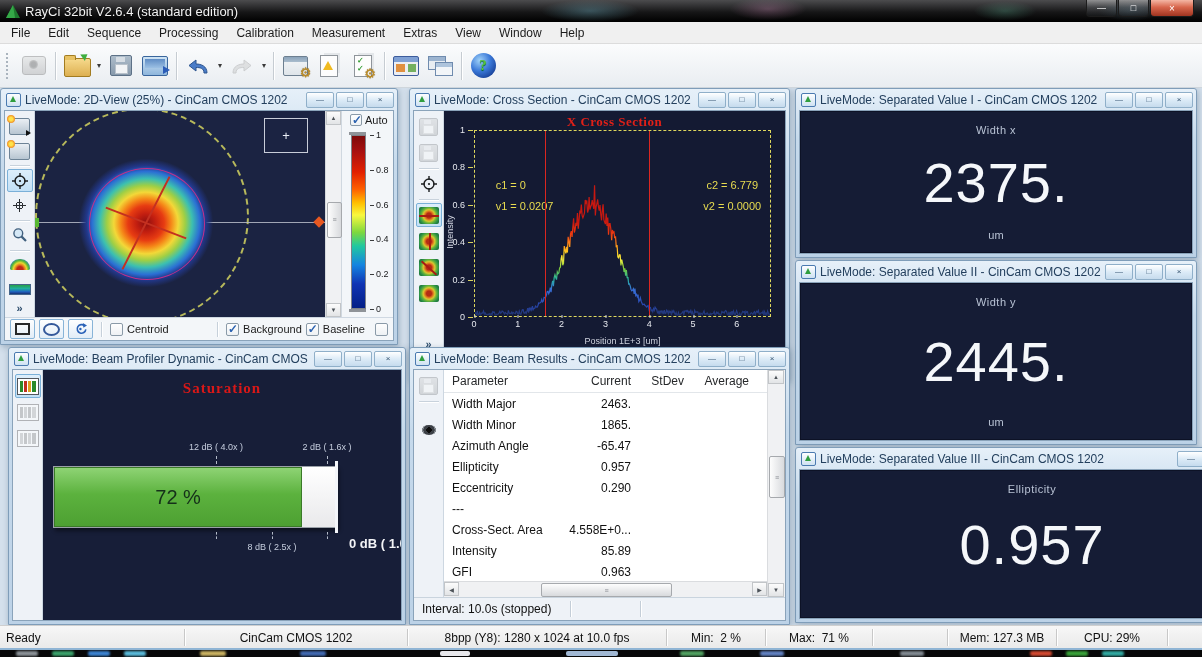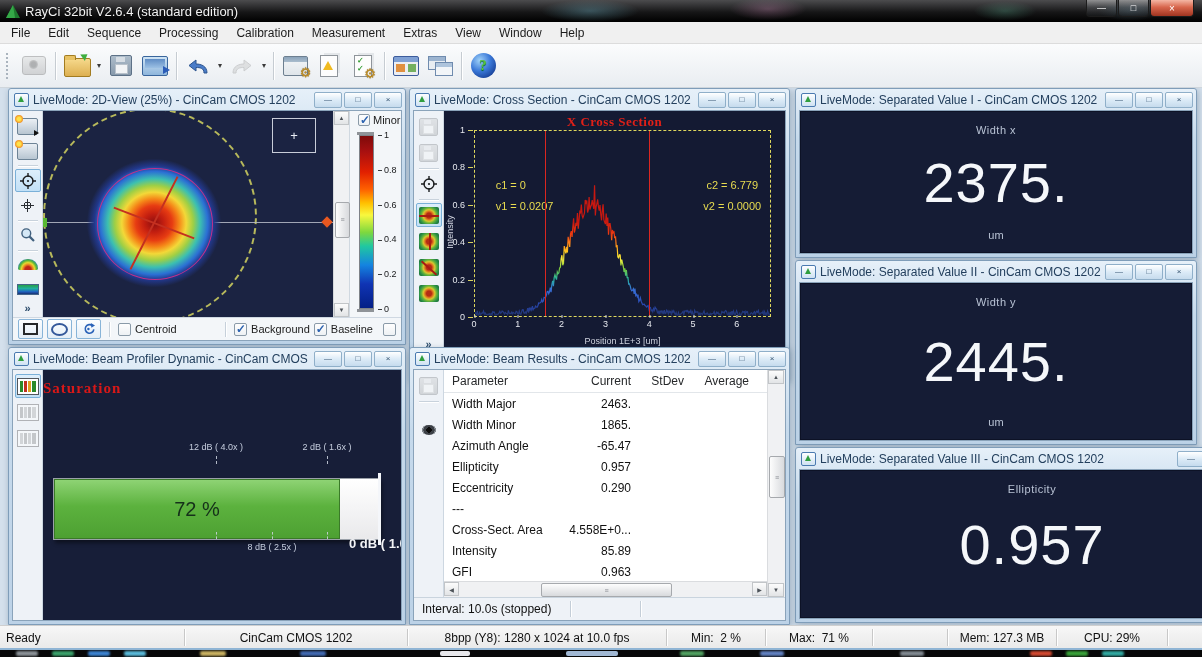--- a/index.html
+++ b/index.html
@@ -166,24 +166,24 @@
   .ssep{position:absolute;top:3px;bottom:3px;width:1px;background:#c4ced8;box-shadow:1px 0 0 #fff}
 
   
   .sepbody{flex:1;background:#151c35;border:1px solid #0d1226;margin:0;display:flex;flex-direction:column;align-items:center;justify-content:space-between;padding:12px 0 10px;box-sizing:border-box}
   .sep-label{font-size:11px;color:#b9c3d5;letter-spacing:.5px}
   .sep-value{font-size:56px;color:#f5f7fa;letter-spacing:1px;line-height:1}
   .sep-unit{font-size:11px;color:#b9c3d5;min-height:13px}
 
   
   .dynarea{flex:1;position:relative;background:#171e38;overflow:hidden;min-width:0}
-  .dyn-title{position:absolute;top:10px;left:0;right:0;text-align:left;color:#d81818;font:bold 15px "Liberation Serif",serif;letter-spacing:1px}
+  .dyn-title{position:absolute;top:10px;left:0;right:0;text-align:center;color:#d81818;font:bold 15px "Liberation Serif",serif;letter-spacing:1px}
   .dlab{position:absolute;transform:translateX(-50%);font-size:9px;color:#c6cede;white-space:nowrap}
   .dtick{position:absolute;width:0;border-left:1px dashed #cfd6e2;opacity:.85}
-  .track{position:absolute;left:10px;top:108px;width:327px;height:62px;background:linear-gradient(#ffffff,#e9e9eb);border:1px solid #9aa0a8;box-sizing:border-box;box-shadow:2px 3px 4px rgba(0,0,0,.45)}
+  .track{position:absolute;left:10px;top:96px;width:284px;height:62px;background:linear-gradient(#ffffff,#e9e9eb);border:1px solid #9aa0a8;box-sizing:border-box;box-shadow:2px 3px 4px rgba(0,0,0,.45)}
   .track::after{content:"";position:absolute;right:-2px;top:-6px;bottom:-6px;width:3px;background:#f4f6fa}
   .fill{height:100%;box-sizing:border-box;background:linear-gradient(#8ed374,#5cb23e 45%,#4da032);border:1px solid #3a7a28;
     display:flex;align-items:center;justify-content:center;font-size:20px;color:#15301a}
   .lab0{position:absolute;left:306px;top:166px;font:bold 13px "Liberation Sans",sans-serif;color:#f2f3f6;white-space:nowrap}
 
   
   .tablezone{flex:1;display:flex;min-width:0}
   .tcol{flex:1;display:flex;flex-direction:column;min-width:0}
   .thead,.trow{display:grid;grid-template-columns:112px 71px 53px 65px 1fr;align-items:center;padding-left:8px}
   .thead{height:22px;flex:none;border-bottom:1px solid #e2e6ea;font-size:12px;color:#26282a}
@@ -295,21 +295,21 @@
         <span class="casc"></span>
       </span>
     <span class="tsep"></span>
     <span class="tbtn">
         <span class="helpg">?</span>
       </span>
   </div>
 
   <div class="mdi">
 
-    <div class="child" style="left:8px;top:0;width:398px;height:257px">
+    <div class="child" style="left:0;top:0;width:398px;height:257px">
       <div class="ctitle">
         <span class="cicon"></span>
         <span class="ctext">LiveMode: 2D-View (25%) - CinCam CMOS 1202</span>
         <span class="cbtns">
             <div class="cbtn minimize-button">—</div>
             <div class="cbtn restore-button">□</div>
             <div class="cbtn close-button">×</div>
           </span>
       </div>
       <div class="cbody col">
@@ -364,21 +364,21 @@
               </div>
           </div>
           <div class="vscroll">
             <span class="sbtn" style="top:0">▲</span>
             <span class="sthumb" style="top:44%;height:34px">≡</span>
             <span class="sbtn" style="bottom:0">▼</span>
           </div>
           <div class="cbarpanel">
             <label class="autolab">
               <span class="cb checked"></span>
-              <span class="cblab">Minor</span>
+              <span class="cblab">Auto</span>
             </label>
             <div class="cbarwrap">
               <div class="cbar"></div>
               <div class="cbarticks">
                   <div class="cbtick" style="top: 0%;">1</div>
                   <div class="cbtick" style="top: 20%;">0.8</div>
                   <div class="cbtick" style="top: 40%;">0.6</div>
                   <div class="cbtick" style="top: 60%;">0.4</div>
                   <div class="cbtick" style="top: 80%;">0.2</div>
                   <div class="cbtick" style="top: 100%;">0</div>

